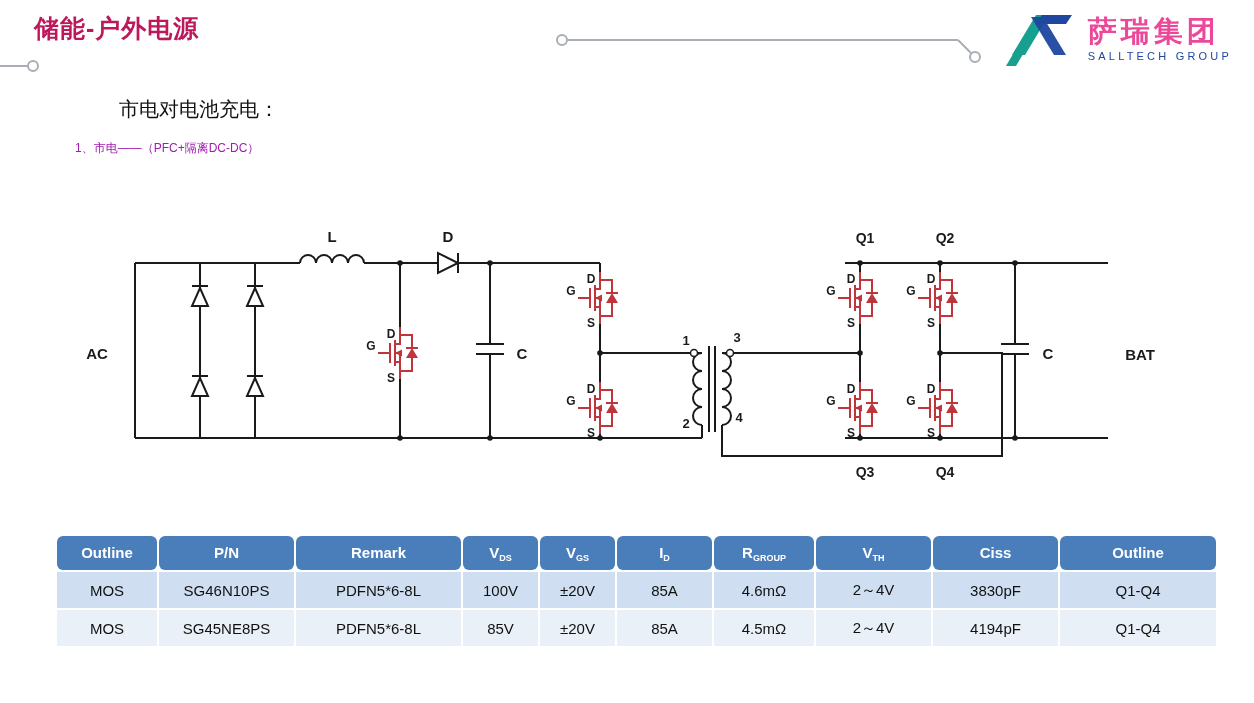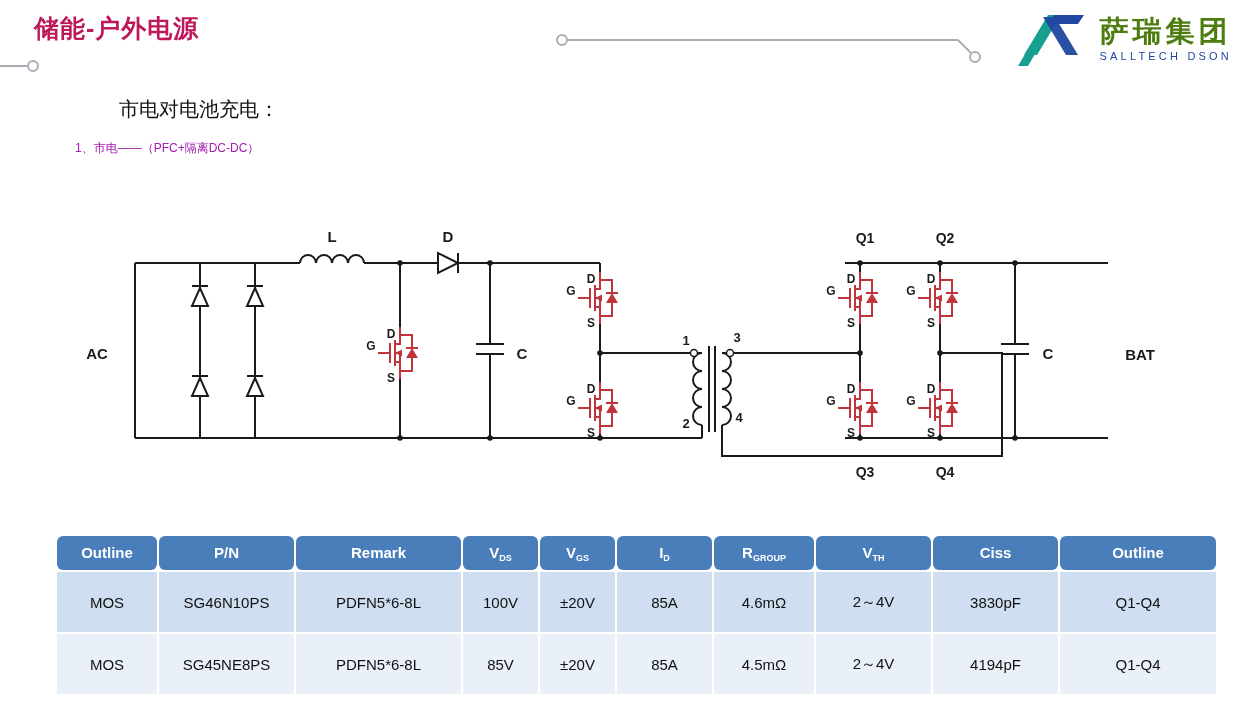--- a/index.html
+++ b/index.html
@@ -10,40 +10,40 @@
   .page-title{
     position:absolute;left:34px;top:12px;font-size:25px;font-weight:bold;
     color:#be185d;letter-spacing:1px;
   }
   .decor{position:absolute;}
   .decor-top{left:550px;top:26px;}
   .decor-left{left:0px;top:56px;}
   .logo{position:absolute;right:22px;top:8px;display:flex;align-items:center;}
   .logo-mark{width:70px;height:60px;margin-right:12px;}
   .logo-text{display:flex;flex-direction:column;align-items:flex-start;}
-  .logo-cn{font-size:29px;font-weight:bold;color:#4d7c0f;letter-spacing:4px;line-height:1.2;}
+  .logo-cn{font-size:29px;font-weight:bold;color:#ec4899;letter-spacing:4px;line-height:1.2;}
   .logo-en{font-size:11px;color:#1f47a0;letter-spacing:3.2px;margin-top:2px;}
   .intro-line1{position:absolute;left:75px;top:96px;font-size:20px;color:#111;margin-left:44px;}
   .intro-line2{position:absolute;left:75px;top:140px;font-size:12px;color:#a21caf;}
   .circuit{position:absolute;left:0;top:218px;}
   .wire{stroke:#1a1a1a;stroke-width:2;fill:none;}
   .clabel{font:bold 15px "Liberation Sans",sans-serif;fill:#1a1a1a;text-anchor:middle;}
   .qlabel{font:bold 14px "Liberation Sans",sans-serif;fill:#1a1a1a;text-anchor:middle;}
   .pinlabel{font:bold 12px "Liberation Sans",sans-serif;fill:#1a1a1a;text-anchor:middle;}
   .numlabel{font:bold 13px "Liberation Sans",sans-serif;fill:#1a1a1a;text-anchor:middle;}
   .spec-table{
     position:absolute;left:55px;top:534px;width:1141px;
     border-collapse:separate;border-spacing:2px;table-layout:fixed;background:#fff;
   }
   .spec-table th{
     background:#4a7ebb;color:#fff;font-weight:bold;font-size:15px;height:34px;
     text-align:center;padding:0;border-radius:6px;
   }
   .spec-table td{
-    font-size:15px;text-align:center;height:36px;color:#111;padding:12px;
+    font-size:15px;text-align:center;height:36px;color:#111;padding:0;
   }
   .spec-table tr.r1 td{background:#cfdff1;}
   .spec-table tr.r2 td{background:#eaf0f8;}
   .hsub{font-size:9px;font-weight:bold;vertical-align:-3px;letter-spacing:0;}
 </style>
 </head>
 <body>
 
 <div class="page-title">储能-户外电源</div>
 
@@ -65,21 +65,21 @@
 
 <div class="logo">
   <svg class="logo-mark" viewBox="0 0 70 58">
     <polygon points="6,46 30,6 43,6 19,46" fill="#17a08f"></polygon>
     <polygon points="0,57 10,40 20,40 10,57" fill="#17a08f"></polygon>
     <polygon points="48,46 25,8 37,8 60,46" fill="#1f47a0" opacity="0.95"></polygon>
     <polygon points="36,6 66,6 60,15 30,15" fill="#1f47a0"></polygon>
   </svg>
   <div class="logo-text">
     <div class="logo-cn">萨瑞集团</div>
-    <div class="logo-en">SALLTECH DSON</div>
+    <div class="logo-en">SALLTECH GROUP</div>
   </div>
 </div>
 
 <div class="intro-line1">市电对电池充电：</div>
 <div class="intro-line2">1、市电——（PFC+隔离DC-DC）</div>
 
 <svg class="circuit" width="1254" height="272" viewBox="0 0 1254 272">
   <defs>
     <g id="mos" fill="none" stroke="#c0343c" stroke-width="2">
       <path d="M0,-26 V-9 H-5"></path>

